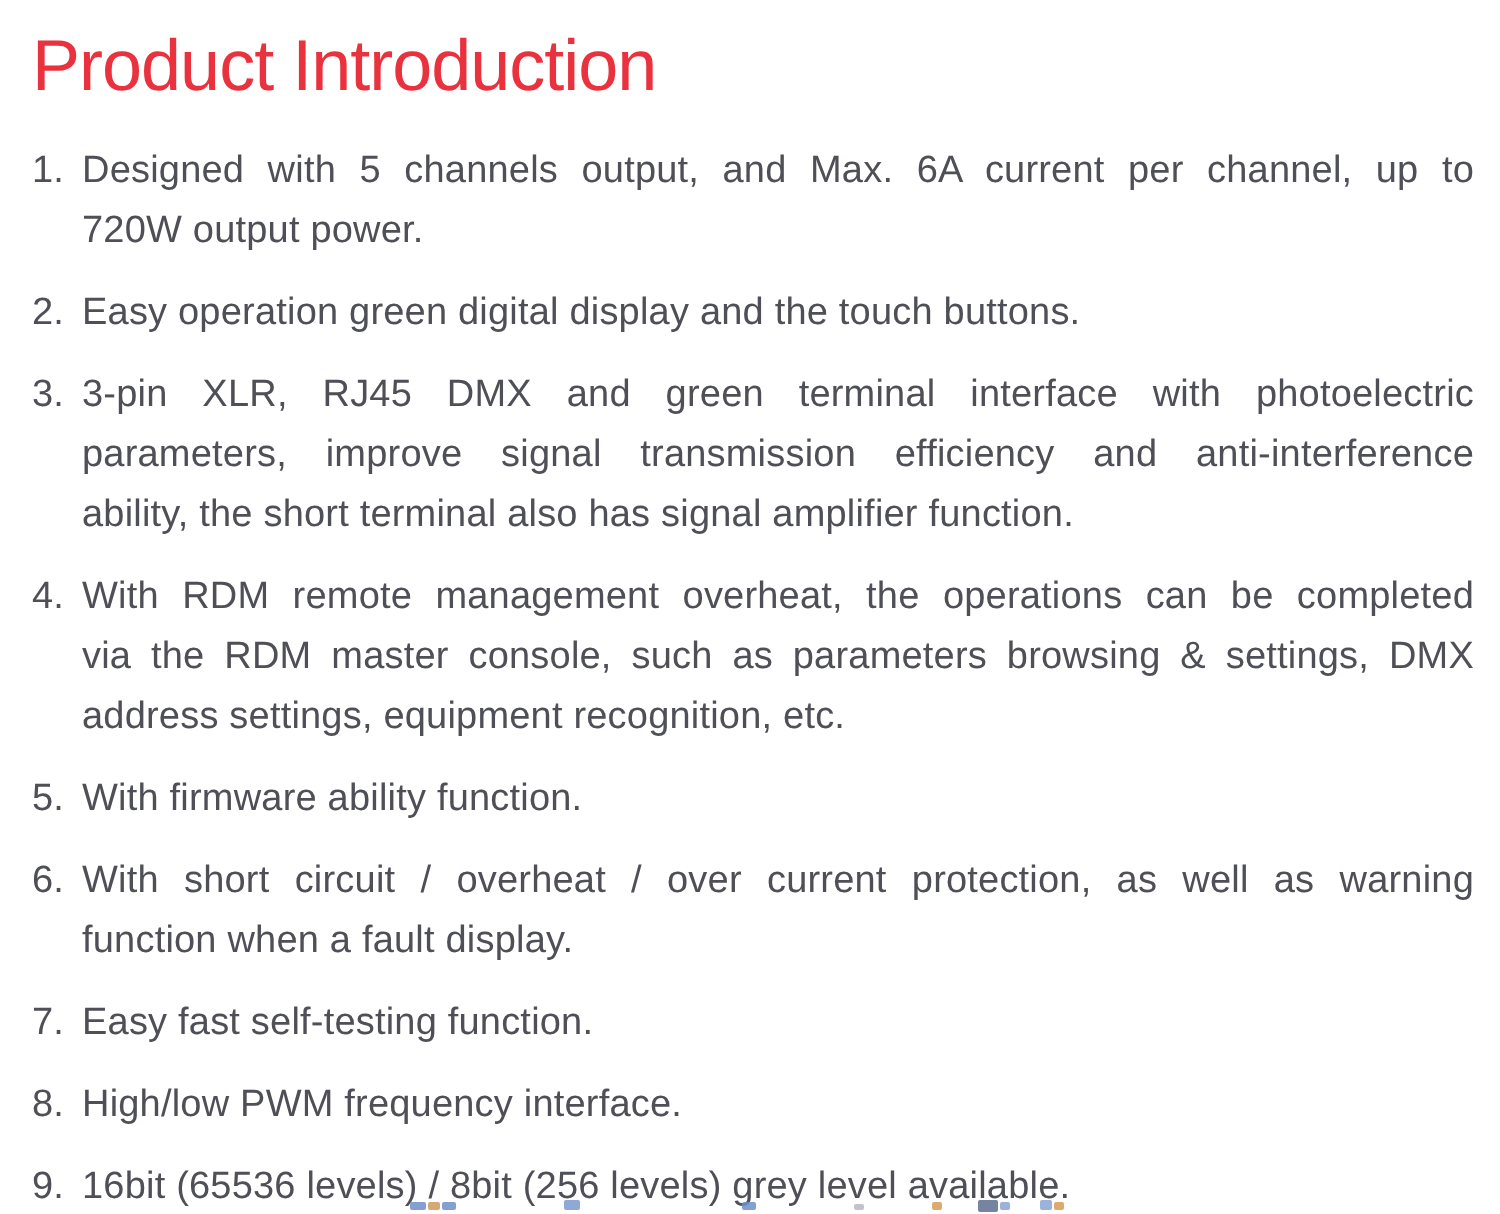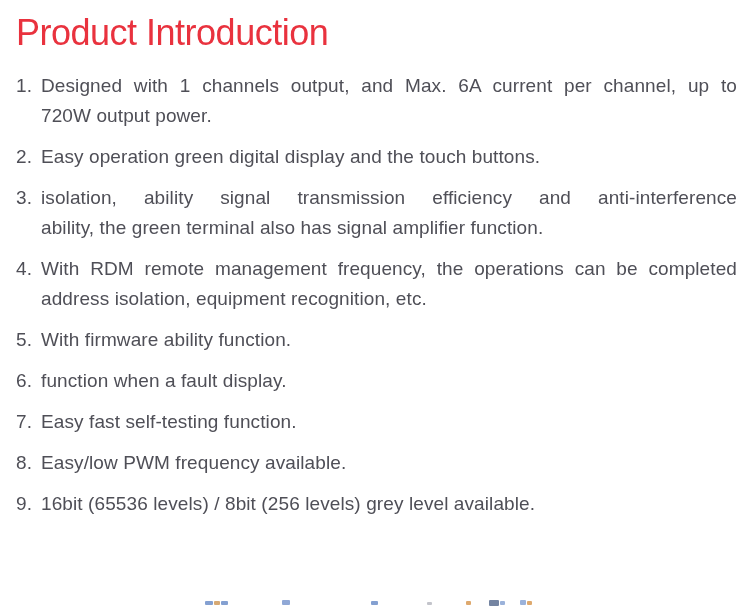--- a/index.html
+++ b/index.html
@@ -80,59 +80,62 @@
 <body>
 
 <div class="page">
 
   <h1 class="title">Product Introduction</h1>
 
   <div class="items">
 
     <div class="item">
       <span class="num">1.</span>
-      <span class="line just">Designed with 1 channels output, and Max. 6A current per channel, up to</span>
+      <span class="line just">Designed with 5 channels output, and Max. 6A current per channel, up to</span>
       <span class="line last">720W output power.</span>
     </div>
 
     <div class="item">
       <span class="num">2.</span>
       <span class="line last">Easy operation green digital display and the touch buttons.</span>
     </div>
 
     <div class="item">
       <span class="num">3.</span>
-      <span class="line just">isolation, ability signal transmission efficiency and anti-interference</span>
-      <span class="line last">ability, the green terminal also has signal amplifier function.</span>
+      <span class="line just">3-pin XLR, RJ45 DMX and green terminal interface with photoelectric</span>
+      <span class="line just">parameters, improve signal transmission efficiency and anti-interference</span>
+      <span class="line last">ability, the short terminal also has signal amplifier function.</span>
     </div>
 
     <div class="item">
       <span class="num">4.</span>
-      <span class="line just">With RDM remote management frequency, the operations can be completed</span>
-      <span class="line last">address isolation, equipment recognition, etc.</span>
+      <span class="line just">With RDM remote management overheat, the operations can be completed</span>
+      <span class="line just">via the RDM master console, such as parameters browsing &amp; settings, DMX</span>
+      <span class="line last">address settings, equipment recognition, etc.</span>
     </div>
 
     <div class="item">
       <span class="num">5.</span>
       <span class="line last">With firmware ability function.</span>
     </div>
 
     <div class="item">
       <span class="num">6.</span>
+      <span class="line just">With short circuit / overheat / over current protection, as well as warning</span>
       <span class="line last">function when a fault display.</span>
     </div>
 
     <div class="item">
       <span class="num">7.</span>
       <span class="line last">Easy fast self-testing function.</span>
     </div>
 
     <div class="item">
       <span class="num">8.</span>
-      <span class="line last">Easy/low PWM frequency available.</span>
+      <span class="line last">High/low PWM frequency interface.</span>
     </div>
 
     <div class="item">
       <span class="num">9.</span>
       <span class="line last">16bit (65536 levels) / 8bit (256 levels) grey level available.</span>
     </div>
 
   </div>
 
   <div class="artifact a1"></div>

